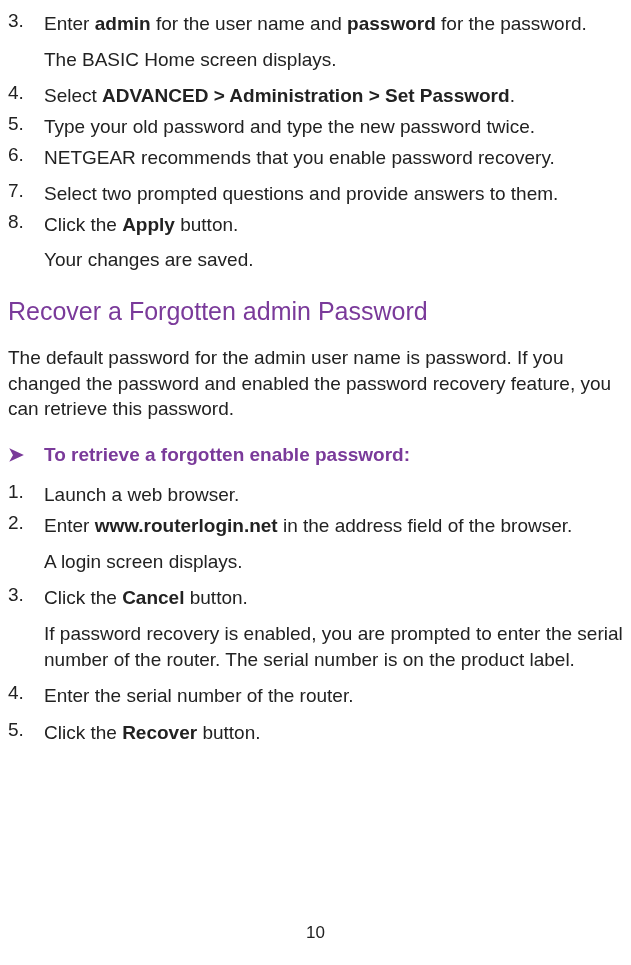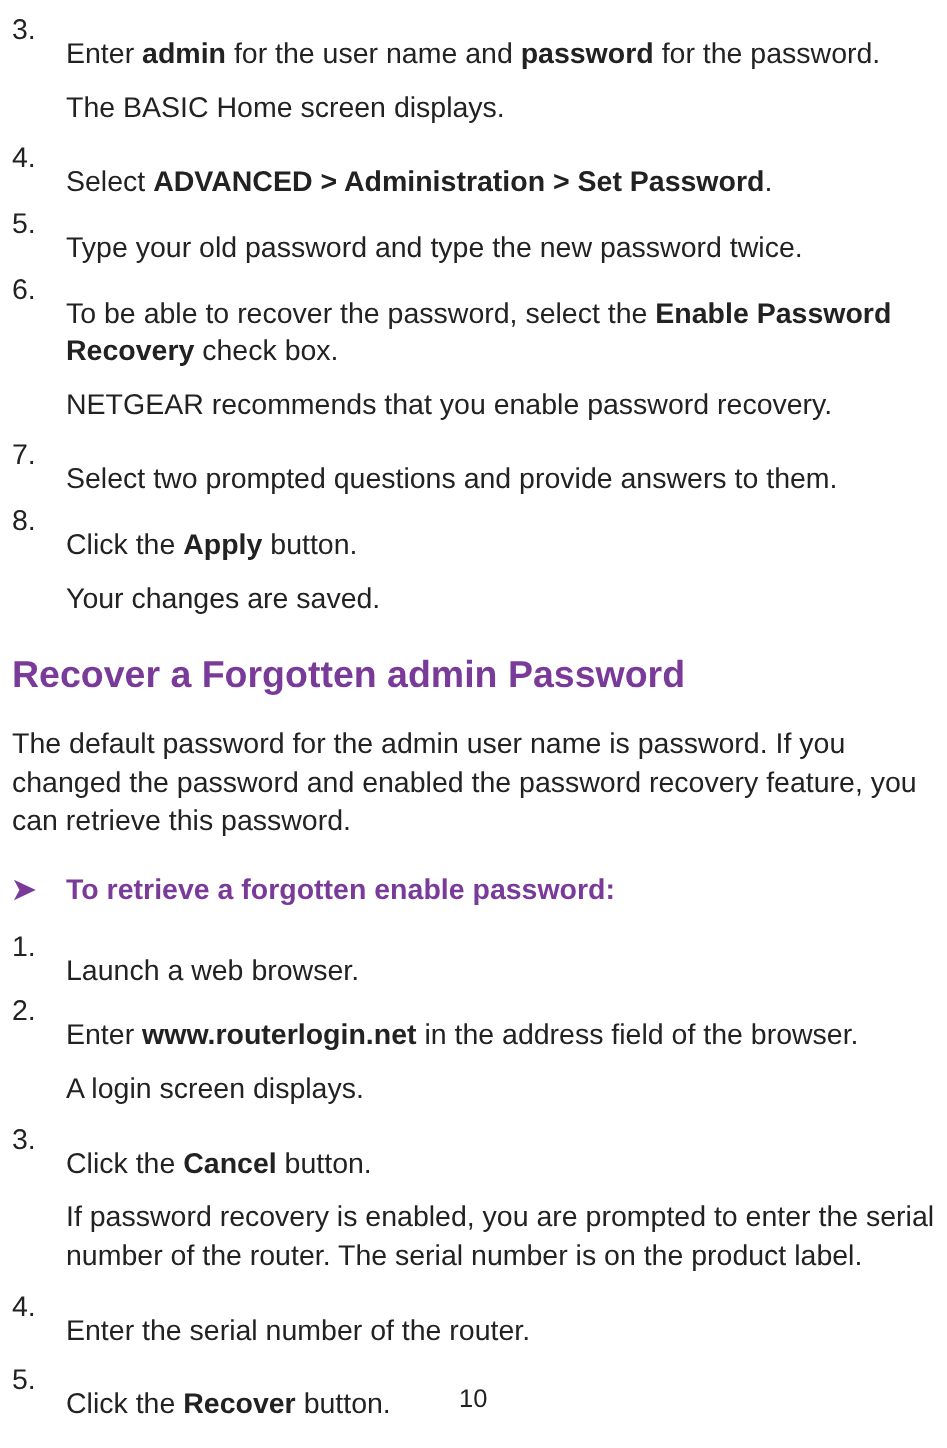--- a/index.html
+++ b/index.html
@@ -30,26 +30,26 @@
       text-align: left;
       padding-left: 0;
     }
     .li-body {
       flex: 1;
     }
     .li-body p {
       margin-top: 10px;
     }
     .li-body p:first-child {
-      margin-top: 16px;
+      margin-top: 3px;
     }
     h2.section {
       color: #7a3a9a;
       font-size: 25px;
-      font-weight: 700;
+      font-weight: 400;
       margin: 22px 0 16px 0;
     }
     .intro {
       margin-bottom: 20px;
     }
     .task-head {
       color: #7a3a9a;
       font-weight: 700;
       font-size: 19px;
       margin: 8px 0 12px 0;
@@ -90,21 +90,20 @@
   </li>
   <li>
     <div class="li-num">5.</div>
     <div class="li-body">
       <p>Type your old password and type the new password twice.</p>
     </div>
   </li>
   <li>
     <div class="li-num">6.</div>
     <div class="li-body">
-      <p><span>To be able to recover the password, select the </span><b>Enable Password Recovery</b><span> check box.</span></p>
       <p>NETGEAR recommends that you enable password recovery.</p>
     </div>
   </li>
   <li style="margin-top:8px">
     <div class="li-num">7.</div>
     <div class="li-body">
       <p>Select two prompted questions and provide answers to them.</p>
     </div>
   </li>
   <li>

